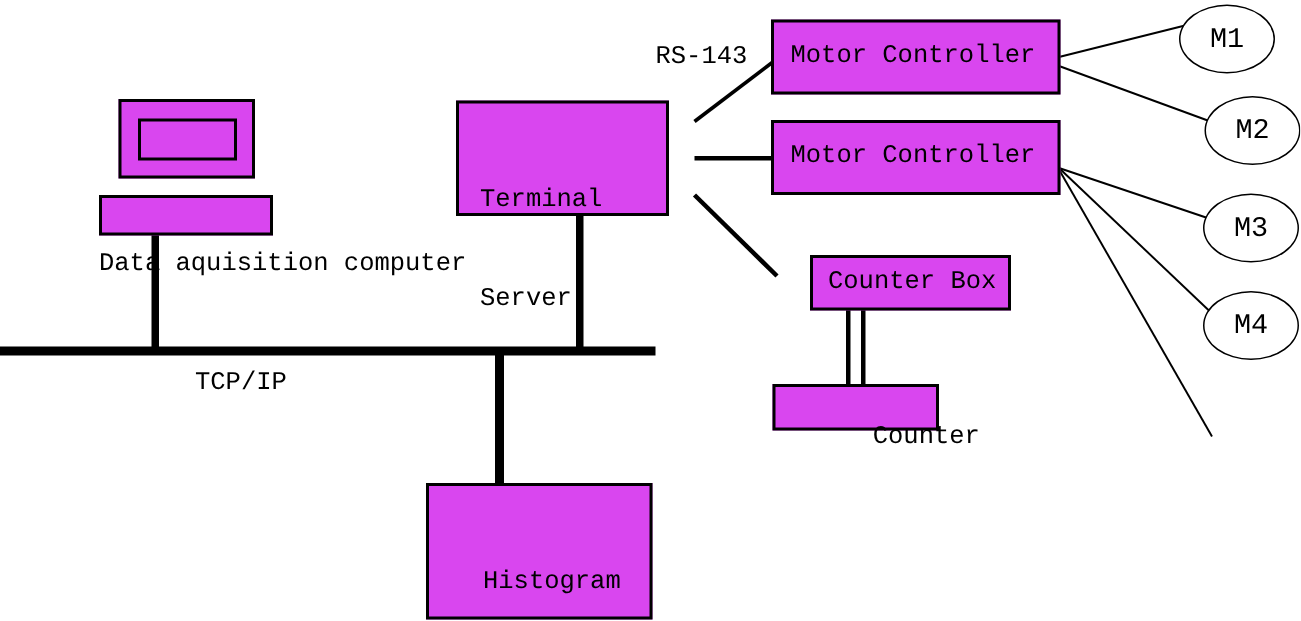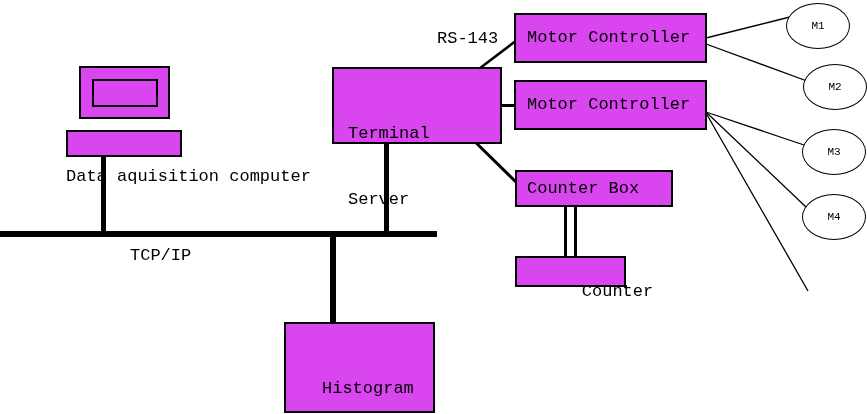--- a/index.html
+++ b/index.html
@@ -45,30 +45,30 @@
     z-index: 3;
     box-sizing: border-box;
     background: #ffffff;
     border: 1.5px solid #000000;
     border-radius: 50%;
     width: 64px;
     height: 46px;
     display: flex;
     align-items: center;
     justify-content: center;
-    font-size: 11px;
+    font-size: 19px;
   }
   
   #monitor-outer   { left: 79px;  top: 66px;  width: 91px;  height: 53px; }
   #monitor-inner   { left: 92px;  top: 79px;  width: 66px;  height: 28px; }
   #computer-base   { left: 66px;  top: 130px; width: 116px; height: 27px; }
-  #terminal-server { left: 332px; top: 67px;  width: 170px; height: 77px; padding: 10px 0 16px 14px; }
+  #terminal-server { left: 304px; top: 67px;  width: 142px; height: 77px; padding: 10px 0 16px 14px; }
   #motor-controller-1 { left: 514px; top: 13px; width: 193px; height: 50px; padding-left: 11px; }
   #motor-controller-2 { left: 514px; top: 80px; width: 193px; height: 50px; padding-left: 11px; }
-  #counter-box     { left: 515px; top: 170px; width: 158px; height: 37px; padding-left: 10px; }
+  #counter-box     { left: 540px; top: 170px; width: 134px; height: 37px; padding-left: 10px; }
   #counter         { left: 515px; top: 256px; width: 111px; height: 31px; padding: 1px 0 0 24px; }
   #histogram-memory{ left: 284px; top: 322px; width: 151px; height: 91px; padding: 10px 0 0 36px; }
   #label-computer  { left: 66px;  top: 167px; }
   #label-tcpip     { left: 130px; top: 246px; font-family: Liberation Mono, monospace; }
   #label-rs232     { left: 437px; top: 29px; }
   #motor-m1 { left: 786px; top: 3px; }
   #motor-m2 { left: 803px; top: 64px; }
   #motor-m3 { left: 802px; top: 129px; }
   #motor-m4 { left: 802px; top: 194px; }
   #motor-m5 { left: 802px; top: 271px; }

